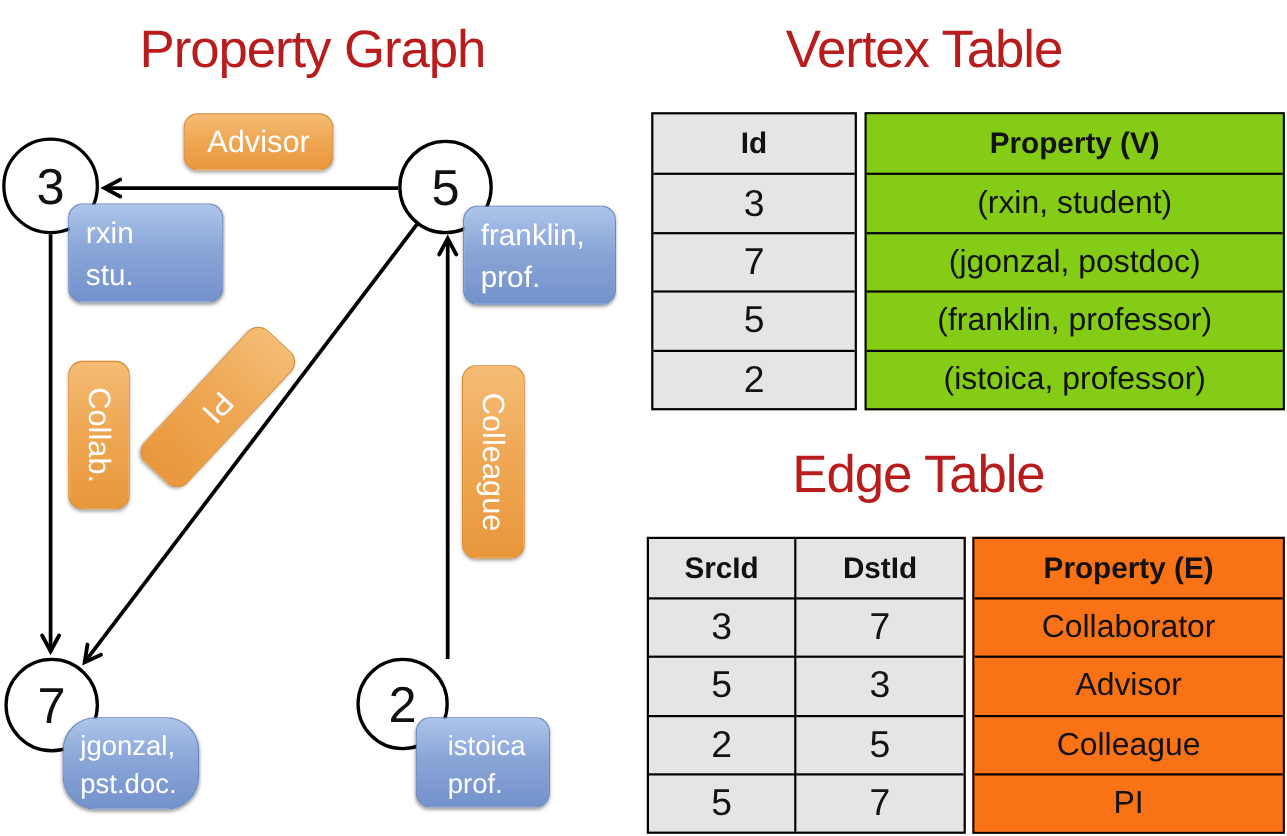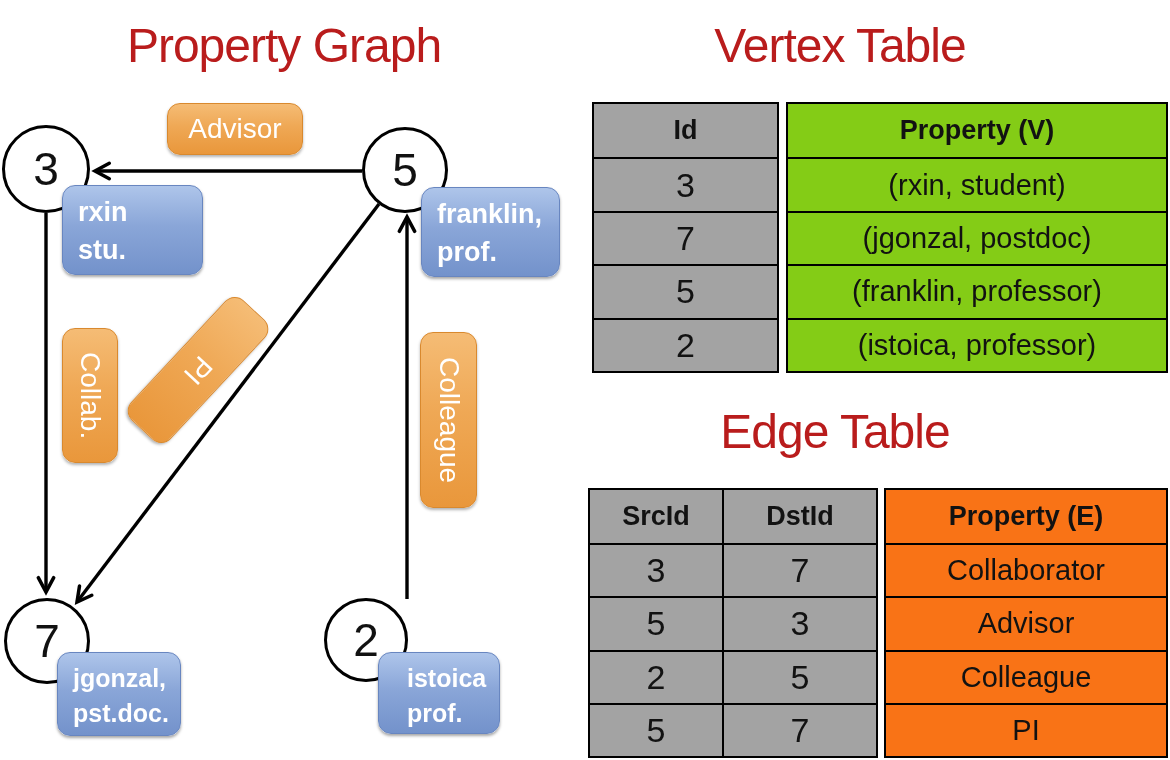--- a/index.html
+++ b/index.html
@@ -18,35 +18,35 @@
   .node{
     position:absolute;border:3.5px solid #000;border-radius:50%;background:#fff;
     display:flex;align-items:center;justify-content:center;z-index:3;
     font-size:46px;font-weight:400;color:#111;box-sizing:border-box;
   }
   
   .vbox{
     position:absolute;z-index:4;border-radius:13px;box-sizing:border-box;
     background:linear-gradient(#aec5ea 0%,#8aa6d8 45%,#7392cb 100%);
     border:1.5px solid #6886c0;box-shadow:0 2px 3px rgba(0,0,0,.35);
-    color:#fff;font-size:27px;line-height:1.4;padding:8px 0 0 15px;font-weight:bold;
+    color:#fff;font-size:27px;line-height:1.4;padding:8px 0 0 15px;
   }
   
   .ebox{
     position:absolute;z-index:2;border-radius:13px;box-sizing:border-box;
     background:linear-gradient(#f5bc75 0%,#efa855 45%,#e9973b 100%);
     border:1.5px solid #d9892e;box-shadow:0 2px 3px rgba(0,0,0,.3);
     color:#fff;font-size:28px;display:flex;align-items:center;justify-content:center;
   }
   .ebox.vertical{writing-mode:vertical-rl;}
   .ebox.rotated{transform:rotate(43deg);}
   
   .subtable{
     position:absolute;border:2.5px solid #000;box-sizing:border-box;
-    display:grid;background:#a3a3a3;
+    display:grid;background:#e5e5e5;
   }
   .cell{
     display:flex;align-items:center;justify-content:center;
     border-top:2px solid #000;font-size:29px;color:#121212;white-space:nowrap;
   }
   .cell.first{border-top:none;}
   .cell.header{font-weight:bold;font-size:27px;}
   .cell.num{font-size:34px;}
   .cell.vdiv{border-right:2px solid #000;}
   .bluecol{background:#84cc16;}
@@ -85,21 +85,21 @@
   </div>
 
   <div class="vbox" style="left:62px;top:185px;width:141px;height:90px;">
     <div>rxin</div>
     <div>stu.</div>
   </div>
   <div class="vbox" style="left:421px;top:187px;width:139px;height:90px;">
     <div>franklin,</div>
     <div>prof.</div>
   </div>
-  <div class="vbox" style="left:57px;top:652px;width:124px;height:84px;font-size:25px;">
+  <div class="vbox" style="left:57px;top:652px;width:124px;height:84px;font-size:25px;border-radius:30px;">
     <div>jgonzal,</div>
     <div>pst.doc.</div>
   </div>
   <div class="vbox" style="left:378px;top:652px;width:122px;height:82px;font-size:25px;padding-left:28px;">
     <div>istoica</div>
     <div>prof.</div>
   </div>
 
   <div class="ebox" style="left:167px;top:103px;width:136px;height:52px;">Advisor</div>
   <div class="ebox vertical" style="left:62px;top:328px;width:56px;height:135px;">Collab.</div>

